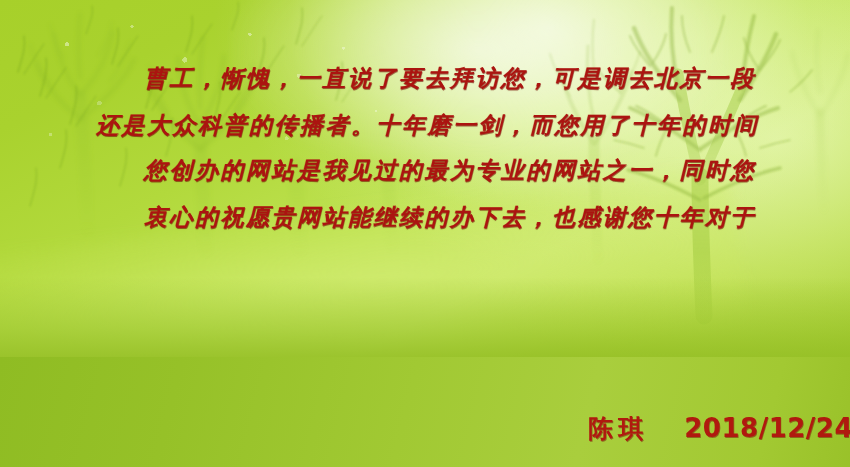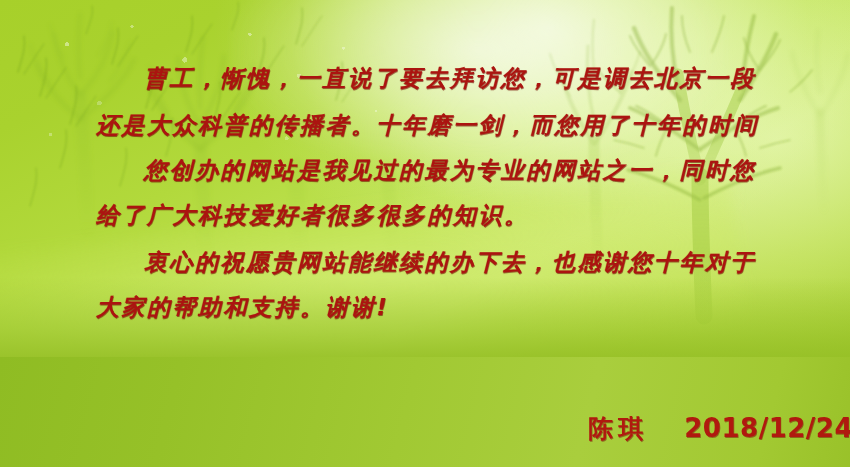--- a/index.html
+++ b/index.html
@@ -339,26 +339,24 @@
 
   <div class="letter-body">
 
     <div class="para">
       <div class="line indent">曹工，惭愧，一直说了要去拜访您，可是调去北京一段</div>
     </div>
 
     <div class="para">
       <div class="line">还是大众科普的传播者。十年磨一剑，而您用了十年的时间</div>
       <div class="line indent">您创办的网站是我见过的最为专业的网站之一，同时您</div>
-      <div class="line">给了广大科技爱好者很多很多的知识。</div>
     </div>
 
     <div class="para">
       <div class="line indent">衷心的祝愿贵网站能继续的办下去，也感谢您十年对于</div>
-      <div class="line">大家的帮助和支持。谢谢!</div>
     </div>
 
   </div>
 
   <div class="signature-row">
     <span class="sig-name">陈琪</span>
     <span class="sig-date">2018/12/24</span>
   </div>
 
 </div>

